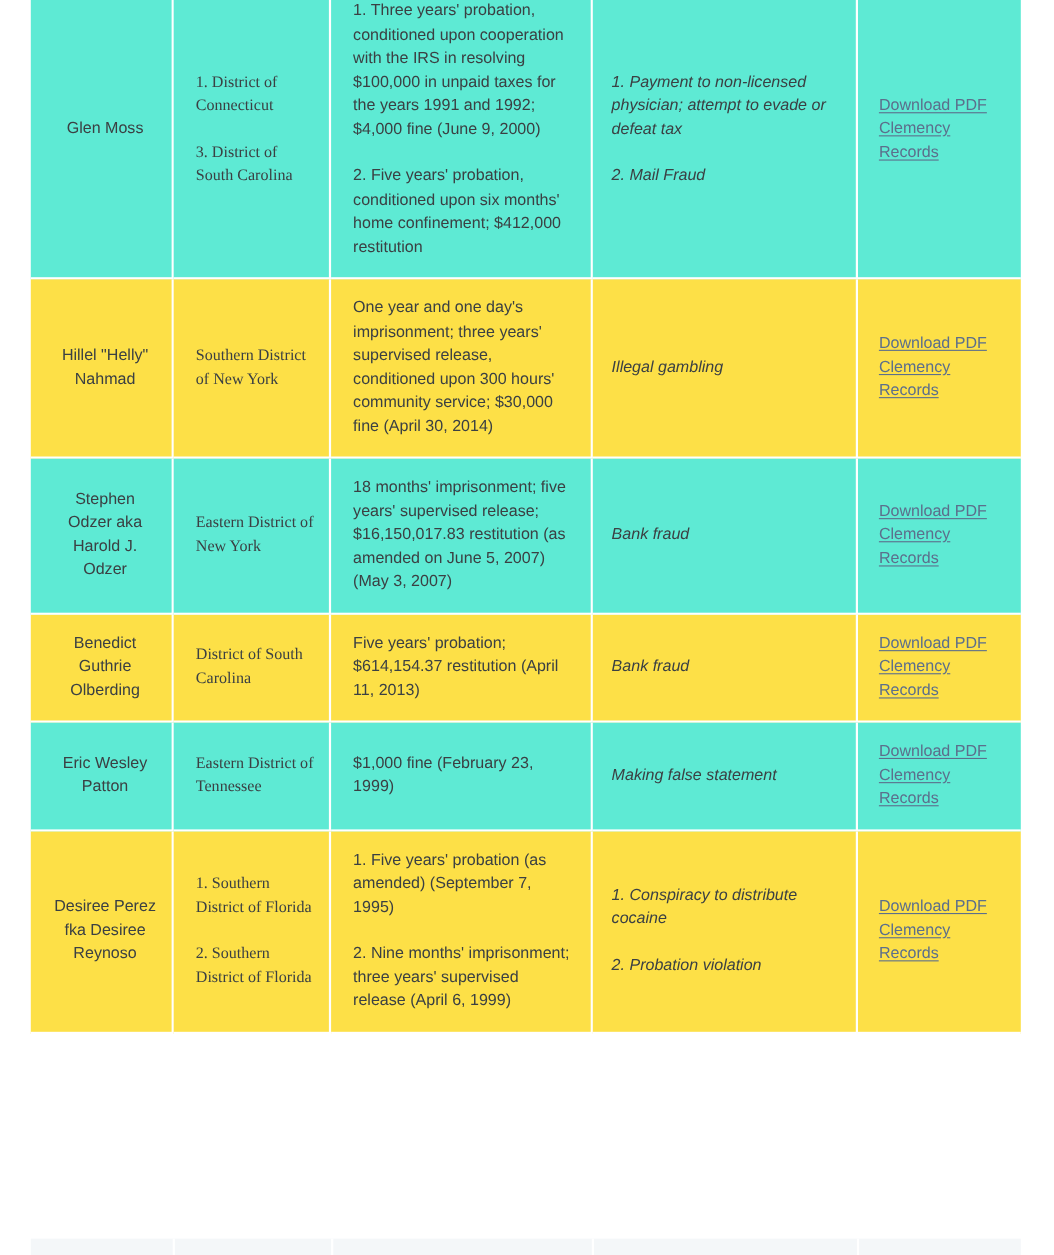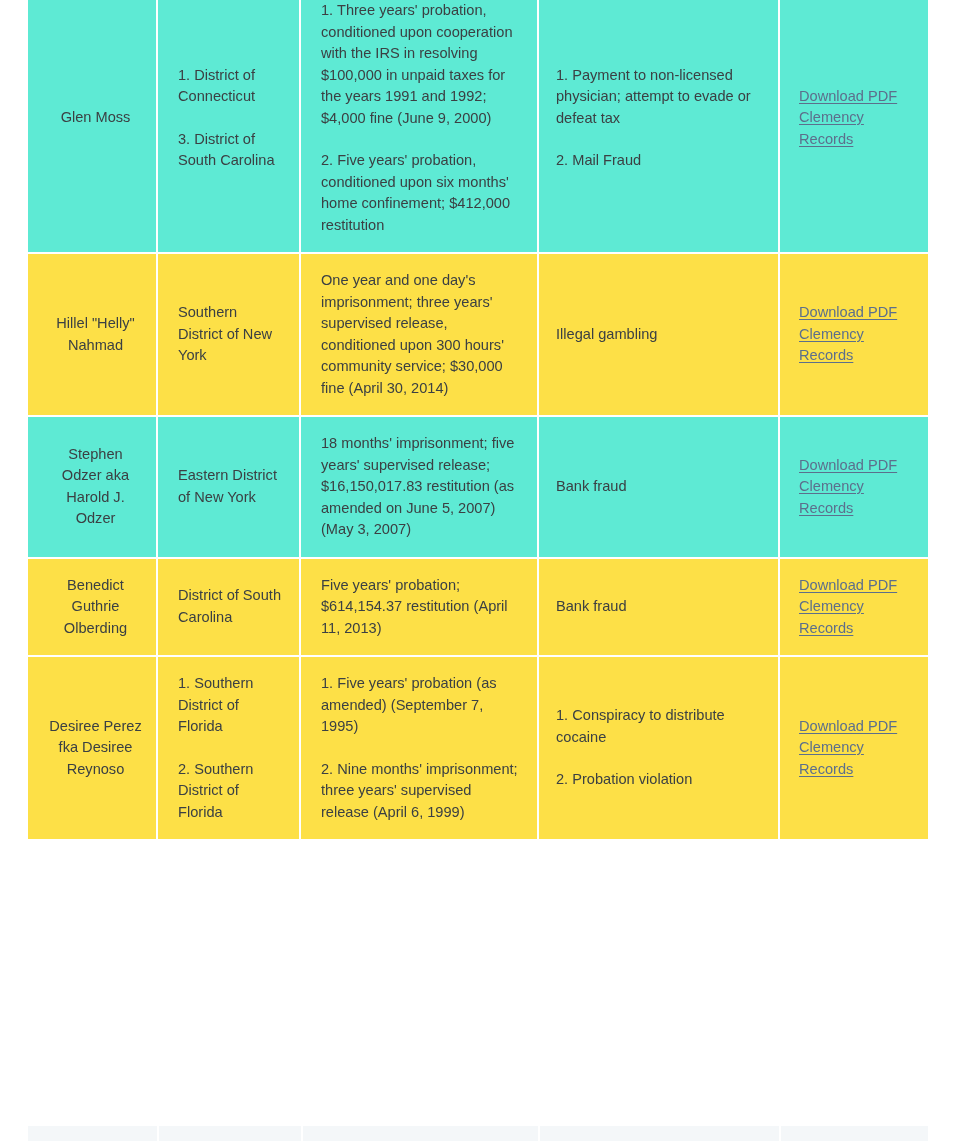--- a/index.html
+++ b/index.html
@@ -56,23 +56,23 @@
     border-right: none;
   }
 
   tr.row-odd  td { background: #5eead4; }
   tr.row-even td { background: #fde047; }
 
   
   tr.row-clipped td { padding-top: 0; }
 
   td.cell-name     { padding-left: 21px; padding-right: 14px; text-align: center; }
-  td.cell-district { padding-left: 20px; padding-right: 14px; }
+  td.cell-district { padding-left: 20px; padding-right: 14px; font-family: Liberation Serif, serif; }
   td.cell-sentence { padding-left: 20px; padding-right: 18px; }
-  td.cell-offense  { padding-left: 17px; padding-right: 18px; }
+  td.cell-offense  { padding-left: 17px; padding-right: 18px; font-style: italic; }
   td.cell-records  { padding-left: 19px; padding-right: 14px; }
 
   .para { margin: 0; }
   .para + .para { margin-top: 21px; }
 
   .pdf-link {
     color: #5c6f8c;
     text-decoration: underline;
     text-underline-offset: 2px;
     cursor: pointer;
@@ -184,20 +184,37 @@
           <p class="para">Five years' probation; $614,154.37 restitution (April 11, 2013)</p>
         </td>
         <td class="cell-offense">
           <p class="para">Bank fraud</p>
         </td>
         <td class="cell-records">
           <span class="pdf-link">Download PDF Clemency Records</span>
         </td>
       </tr>
 
+      <tr class="row-odd">
+        <td class="cell-name">
+          <p class="para">Eric Wesley Patton</p>
+        </td>
+        <td class="cell-district">
+          <p class="para">Eastern District of Tennessee</p>
+        </td>
+        <td class="cell-sentence">
+          <p class="para">$1,000 fine (February 23, 1999)</p>
+        </td>
+        <td class="cell-offense">
+          <p class="para">Making false statement</p>
+        </td>
+        <td class="cell-records">
+          <span class="pdf-link">Download PDF Clemency Records</span>
+        </td>
+      </tr>
 
       <tr class="row-even">
         <td class="cell-name">
           <p class="para">Desiree Perez fka Desiree Reynoso</p>
         </td>
         <td class="cell-district">
           <p class="para">1. Southern District of Florida</p>
           <p class="para">2. Southern District of Florida</p>
         </td>
         <td class="cell-sentence">

